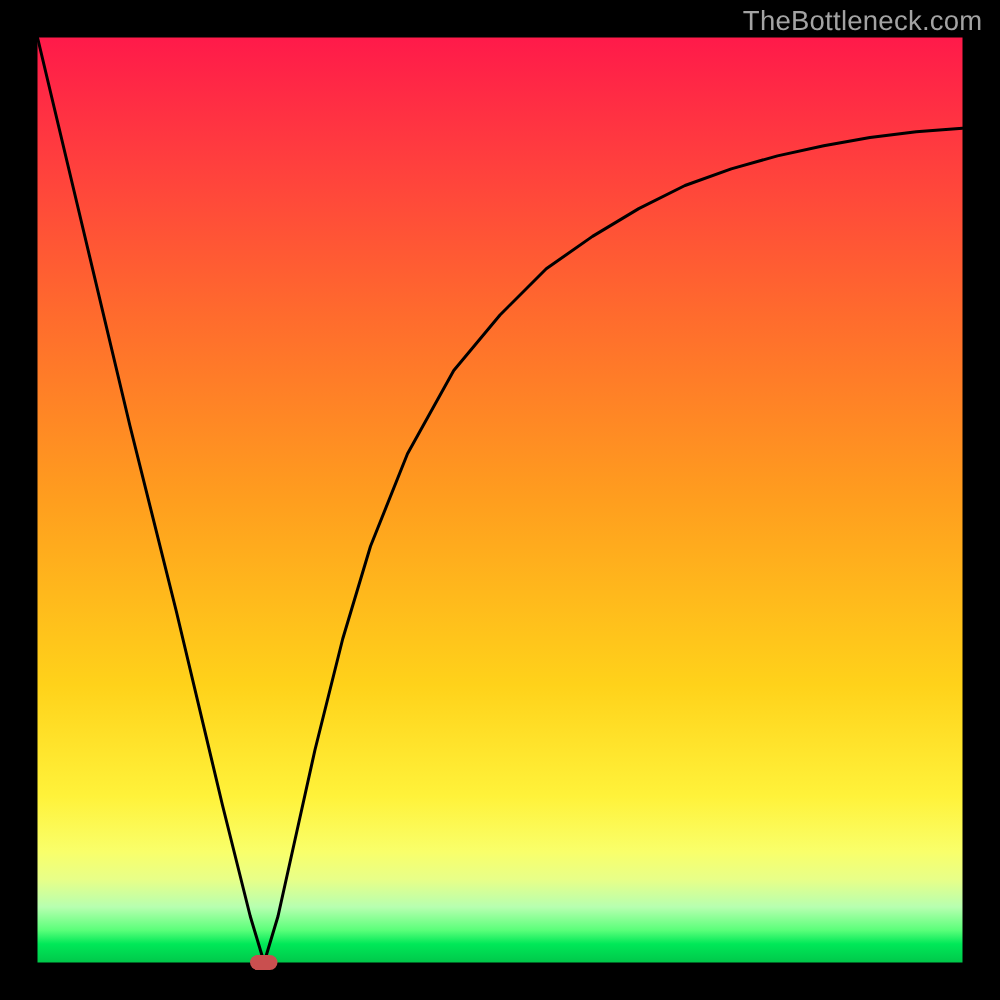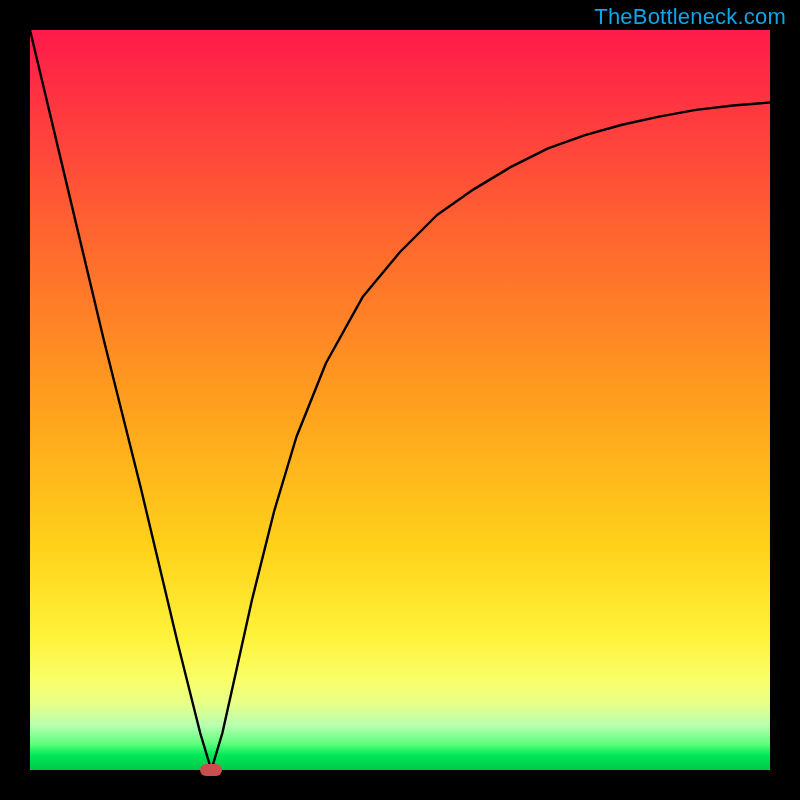--- a/index.html
+++ b/index.html
@@ -55,21 +55,21 @@
     width: 22px;
     height: 12px;
     border-radius: 6px;
     background: #c94f4f;
     transform: translate(-50%, -50%);
   }
   .watermark {
     position: absolute;
     top: 4px;
     right: 14px;
-    color: #0ea5e9;
+    color: #a3a3a3;
     font-size: 22px;
     font-weight: 500;
     letter-spacing: 0.2px;
     user-select: none;
     margin-left: 35px;
   }
 </style>
 </head>
 <body>
 

